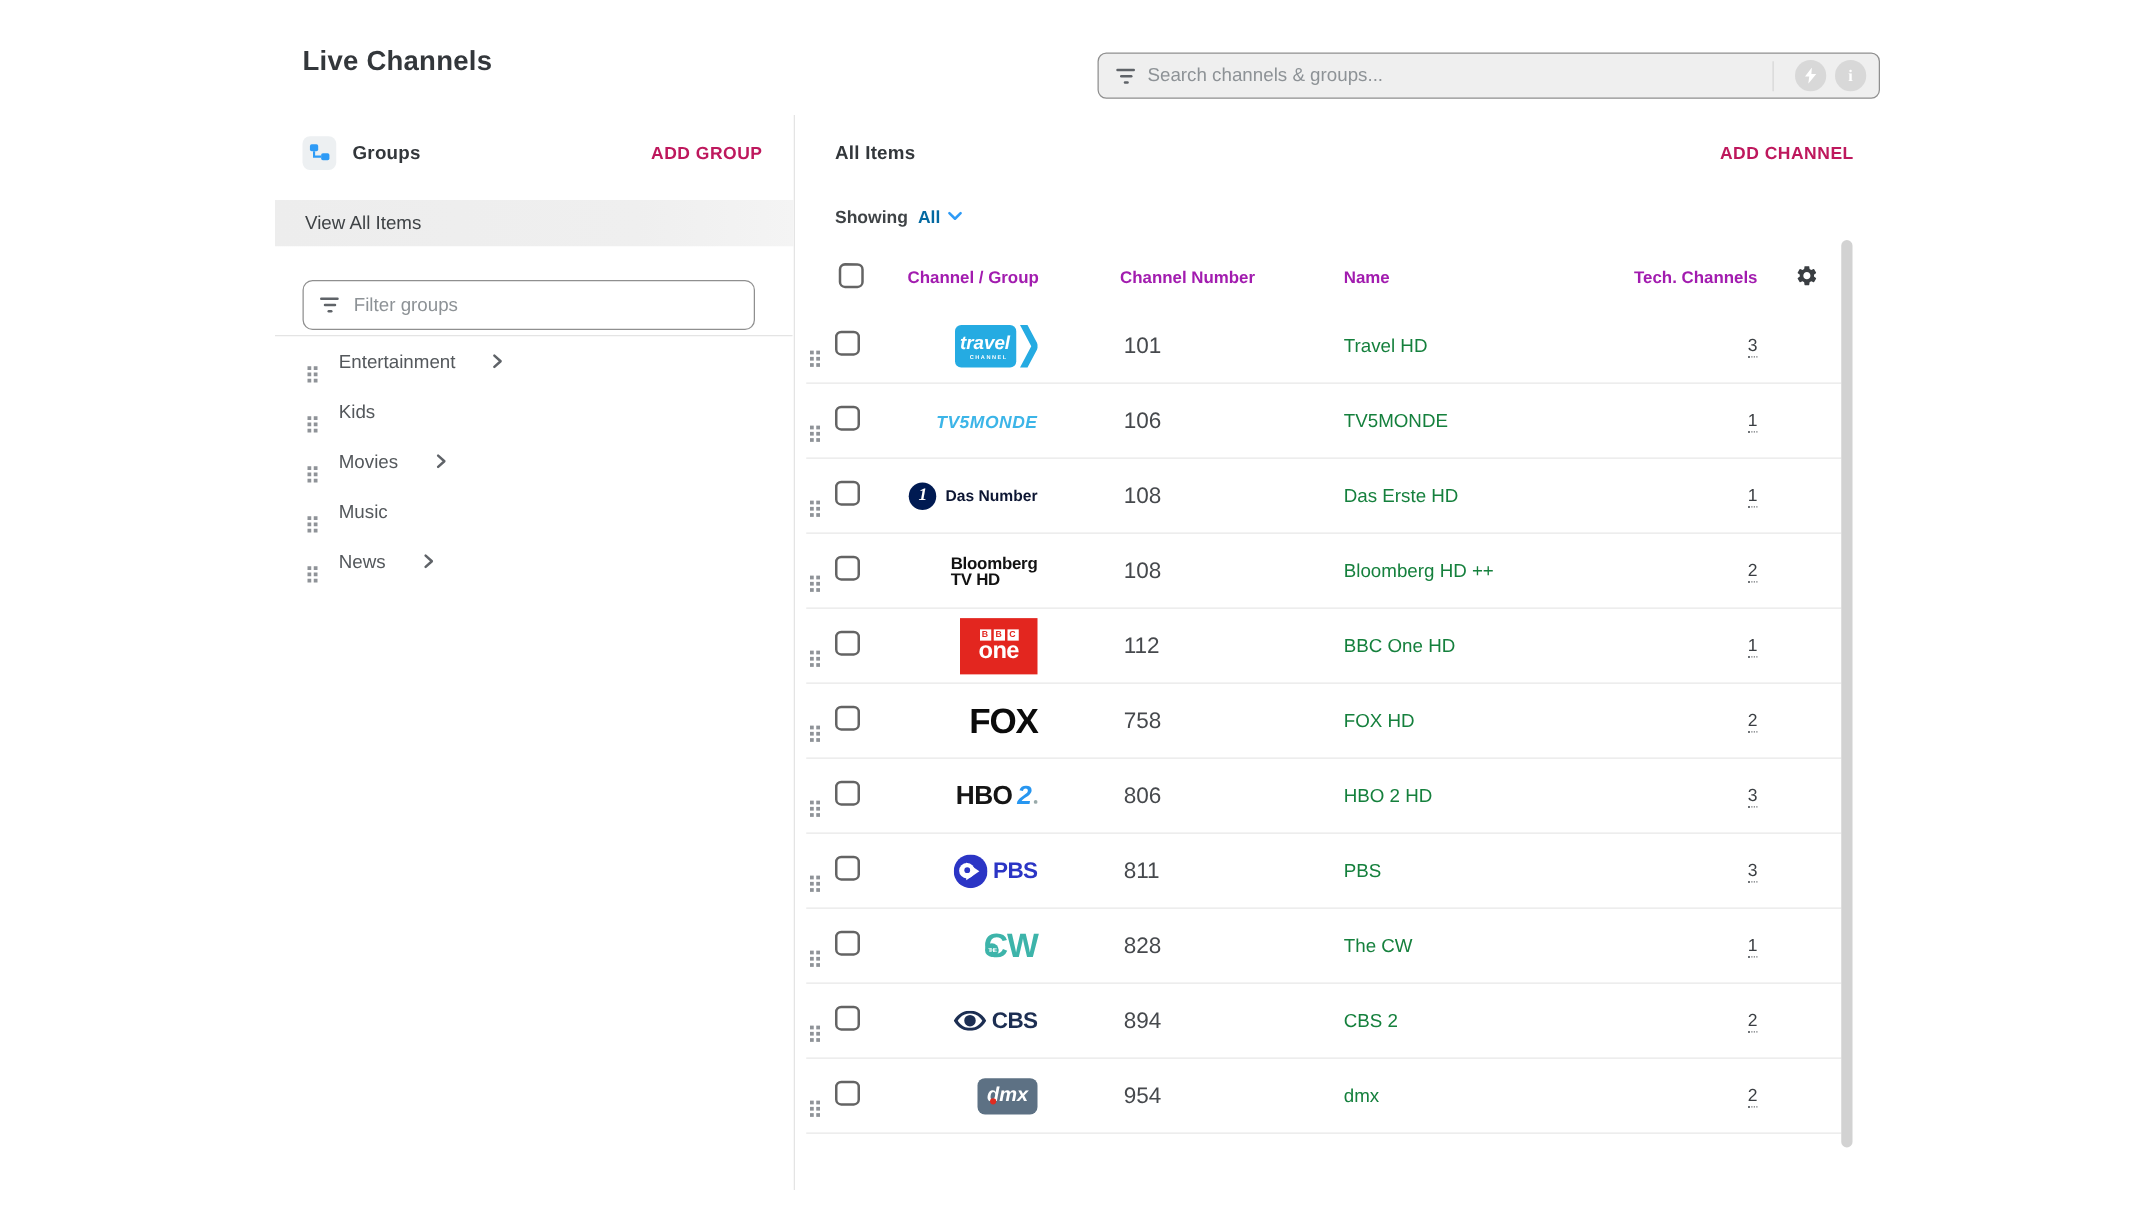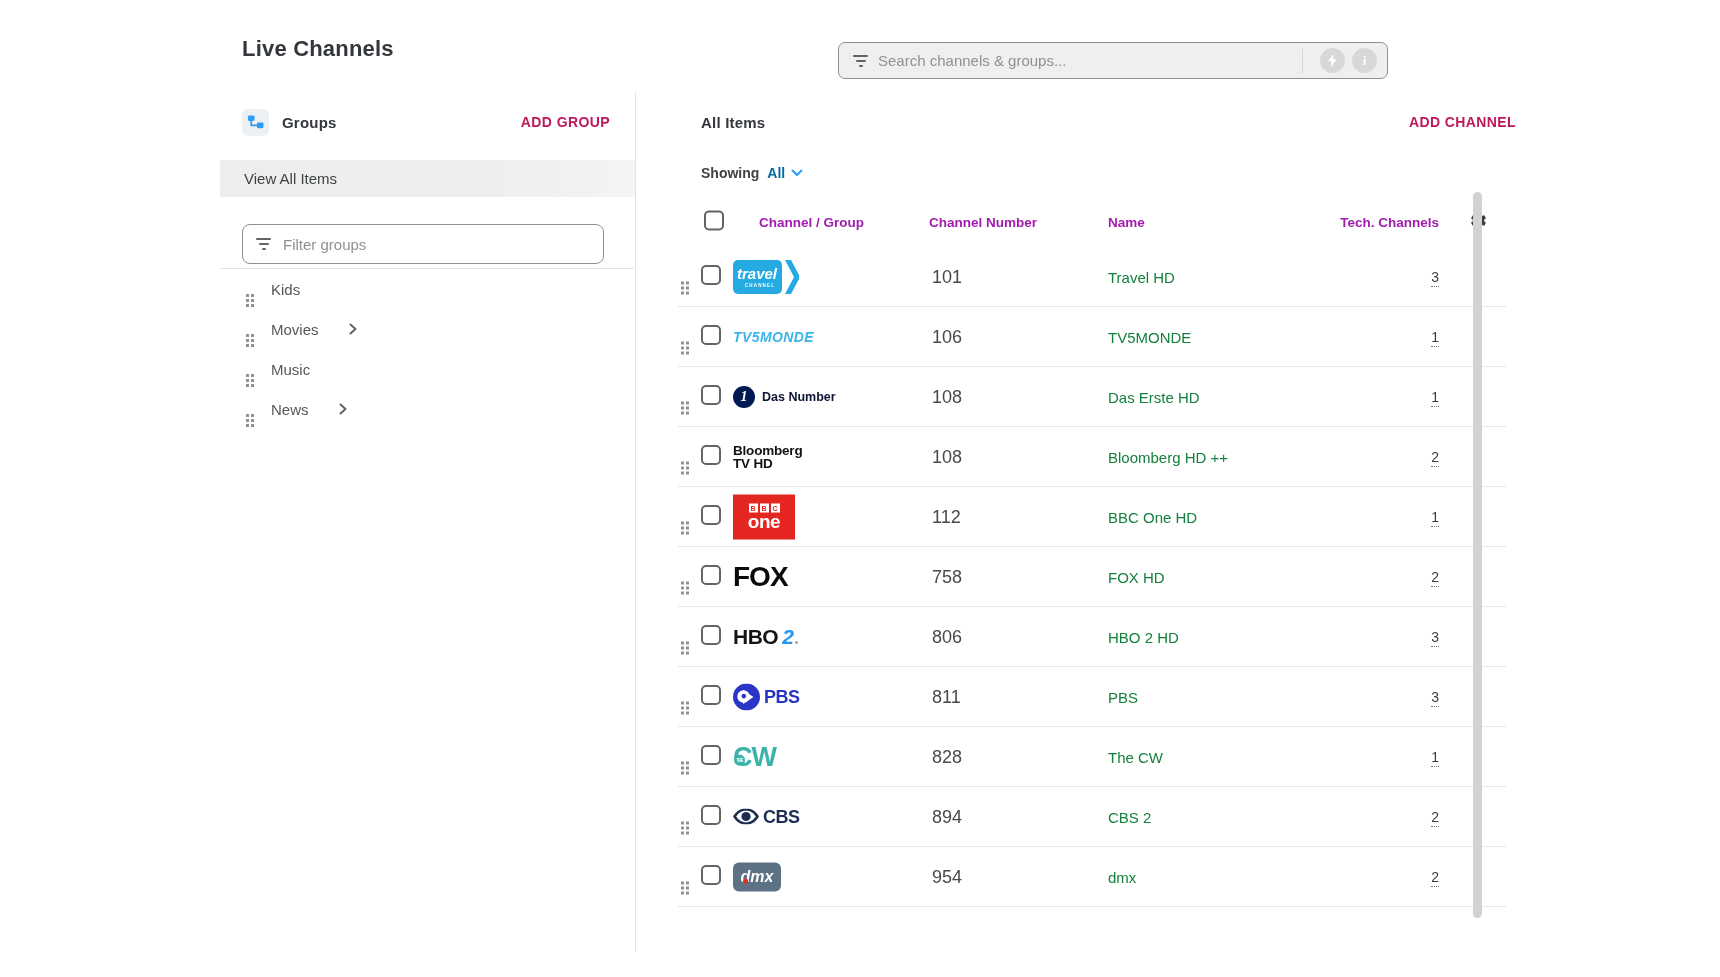--- a/index.html
+++ b/index.html
@@ -1,21 +1,21 @@
 <!DOCTYPE html>
 <html><head>
 <meta charset="utf-8">
 <style>
   * { margin:0; padding:0; box-sizing:border-box; }
   html,body { width:1720px; height:977px; background:#ffffff; overflow:hidden;
     font-family:"Liberation Sans", sans-serif; -webkit-font-smoothing:antialiased; }
 
   
   .page-title { position:absolute; left:242px; top:36px; font-size:22px; font-weight:700; color:#33373b; letter-spacing:.2px; }
-  .search-bar { position:absolute; left:838px; top:42px; width:550px; height:37px;
+  .search-bar { position:absolute; left:878px; top:42px; width:626px; height:37px;
     background:#efefef; border:1px solid #8f8f8f; border-radius:7px; display:flex; align-items:center; padding:0 10px 0 14px; }
   .search-bar input { flex:1; border:none; outline:none; background:transparent; font-size:15px; color:#3c4043;
     font-family:"Liberation Sans", sans-serif; margin-left:10px; }
   .search-bar input::placeholder { color:#8d9296; }
   .sb-divider { width:1px; height:24px; background:#d6d6d6; margin:0 10px; }
   .circle-btn { width:25px; height:25px; border-radius:50%; background:#d8d8d8; display:flex; align-items:center; justify-content:center; margin-left:7px; }
   .circle-btn svg { display:block; }
   .circle-btn .info-i { color:#ffffff; font-size:13px; font-weight:700; font-family:"Liberation Serif", serif; }
 
   
@@ -43,34 +43,34 @@
   .group-item { height:40px; display:flex; align-items:center; padding-left:26px; cursor:pointer; }
   .group-label { font-size:15px; color:#54585c; margin-left:16px; }
   .group-item .chev { margin-left:30px; display:flex; align-items:center; }
 
   
   .dots { width:3px; height:3px; background:#8f9398; position:relative; display:inline-block;
     box-shadow:5px 0 #8f9398, 0 5px #8f9398, 5px 5px #8f9398, 0 10px #8f9398, 5px 10px #8f9398; }
   .dots-wrap { width:9px; height:13px; display:inline-block; cursor:grab; }
 
   
-  .main { position:absolute; left:678px; top:92px; width:838px; height:870px; }
+  .main { position:absolute; left:645px; top:92px; width:838px; height:870px; }
   .main-header { position:absolute; left:23px; right:0; top:12px; height:36px; display:flex; align-items:center; }
   .main-title { font-size:15px; font-weight:700; color:#33373b; letter-spacing:.2px; }
   .showing { position:absolute; left:23px; top:66px; height:30px; display:flex; align-items:center; font-size:14px; color:#3f4346; font-weight:600; }
   .showing .sel { color:#0369a1; font-weight:600; margin-left:8px; cursor:pointer; display:flex; align-items:center; }
   .showing .sel svg { margin-left:6px; }
 
   .thead { position:absolute; left:0; top:105px; width:838px; height:50px; }
   .thead .hc { position:absolute; top:50%; transform:translateY(-50%); font-size:13.5px; font-weight:700; color:#a21caf; }
   .tbody { position:absolute; left:0; top:155px; width:838px; }
   .trow { position:relative; width:828px; height:60px; border-bottom:1px solid #e7e7e7; }
   .cell { position:absolute; top:50%; transform:translateY(-50%); }
   .cell-drag { left:3px; } .cell-check { left:23px; }
-  .cell-logo { left:55px; width:130px; display:flex; align-items:center; justify-content:flex-start; }
+  .cell-logo { left:55px; width:130px; display:flex; align-items:center; justify-content:flex-end; }
   .cell-num { left:254px; font-size:18px; color:#46494d; }
   .cell-name { left:430px; font-size:15px; color:#15803d; }
   .cell-tech { left:650px; width:111px; text-align:right; }
   .cell-tech a { font-size:14px; color:#3a3e42; text-decoration:none; border-bottom:1px dotted #6f7377; padding-bottom:1px; cursor:pointer; }
 
   .cbx { width:20px; height:20px; border:2px solid #646464; border-radius:5px; background:#fff; display:inline-block; cursor:pointer; }
 
   
   .tv5 { font-weight:800; font-style:italic; font-size:14px; letter-spacing:.4px; color:#3cb5e8; }
   .erste { display:flex; align-items:center; gap:7px; }
@@ -148,20 +148,29 @@
         <i></i>
         <i></i>
         <i></i>
       </span>
     <input type="text" placeholder="Filter groups" style="">
   </div>
 
   <div class="sb-div"></div>
 
   <div class="group-list" id="group-list">
+  <div class="group-item">
+    <span class="dots-wrap"><span class="dots"></span></span>
+    <span class="group-label">Entertainment</span>
+    <span class="chev">
+      <svg width="8" height="12" viewBox="0 0 8 12">
+            <path d="M1.5 1.5 L6.5 6 L1.5 10.5" stroke="#5f6368" stroke-width="2" fill="none" stroke-linecap="round" stroke-linejoin="round"></path>
+          </svg>
+    </span>
+  </div>
 
   <div class="group-item">
     <span class="dots-wrap"><span class="dots"></span></span>
     <span class="group-label">Kids</span>
 
   </div>
 
   <div class="group-item">
     <span class="dots-wrap"><span class="dots"></span></span>
     <span class="group-label">Movies</span>

